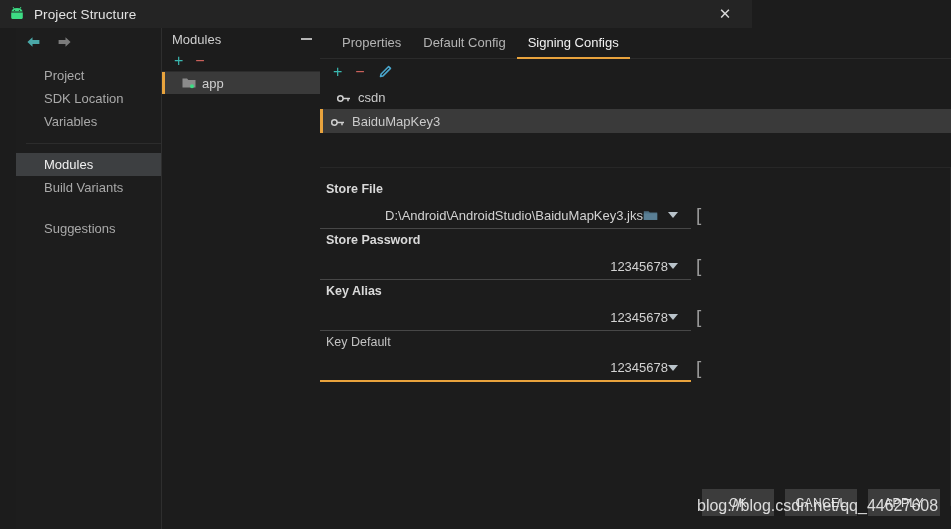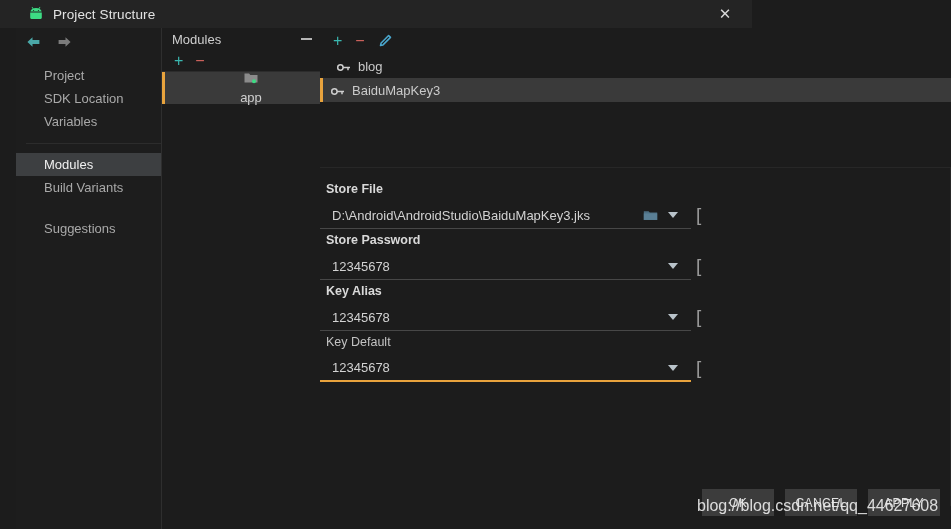--- a/index.html
+++ b/index.html
@@ -8,21 +8,21 @@
     background: #1c1c1c;
     font-family: "Liberation Sans", sans-serif;
     overflow: hidden;
   }
   body { position: relative; color: #bbbbbb; font-size: 13px; }
 
   
   #titlebar {
     position: absolute; left: 0; top: 0; width: 752px; height: 28px;
     background: #242424;
-    display: flex; align-items: center; padding-left: 19px;
+    display: flex; align-items: center;
   }
   #android-icon { margin-left: 8px; width: 18px; height: 18px; position: relative; }
   #android-icon svg { display: block; }
   #window-title {
     margin-left: 8px; color: #e2e2e2; font-size: 13.5px; letter-spacing: .1px;
   }
   #close-btn {
     position: absolute; right: 10px; top: 0; width: 34px; height: 28px;
     display: flex; align-items: center; justify-content: center;
     color: #d8d8d8; font-size: 15px; cursor: pointer;
@@ -56,23 +56,23 @@
   }
   #modules-minimize { width: 11px; height: 2px; background: #b5b5b5; cursor: pointer; }
   #modules-toolbar {
     height: 22px; display: flex; align-items: center; gap: 12px; padding-left: 12px;
     border-bottom: 1px solid #2c2c2c;
   }
   .tb-plus { color: #3ab8b0; font-size: 16px; line-height: 1; cursor: pointer; }
   .tb-minus { color: #d4655f; font-size: 16px; line-height: 1; cursor: pointer; }
   .tb-pencil { width: 14px; height: 14px; cursor: pointer; }
   #module-row {
-    height: 32px; display: flex; align-items: center; gap: 6px;
+    height: 22px; display: flex; align-items: center; gap: 6px;
     background: #3a3a3a; border-left: 3px solid #e8a33d; padding-left: 17px;
-    color: #cfcfcf; font-size: 13px; cursor: pointer; flex-direction: column;
+    color: #cfcfcf; font-size: 13px; cursor: pointer;
   }
   .folder-ico { width: 14px; height: 12px; position: relative; flex: 0 0 auto; }
 
   
   #main {
     position: absolute; left: 320px; top: 28px; width: 631px; height: 501px;
     background: #1c1c1c;
   }
   #tabs {
     height: 31px; display: flex; align-items: flex-end; padding-left: 11px;
@@ -102,21 +102,21 @@
     padding-left: 6px; margin-bottom: 6px;
   }
   .field-label.light { font-weight: normal; color: #c3c3c3; }
   .field-control {
     position: relative; height: 27px; display: flex; align-items: center;
     border-bottom: 1px solid #474747; width: 371px;
   }
   .field-control.focused { border-bottom: 2px solid #e8a33d; }
   .field-value {
     flex: 1; padding-left: 12px; color: #d2d2d2; font-size: 13px;
-    white-space: nowrap; overflow: hidden;
+    white-space: nowrap; overflow: hidden; text-align: right;
   }
   .ctl-folder { width: 15px; height: 13px; margin-right: 10px; cursor: pointer; }
   .caret {
     width: 0; height: 0; border-left: 5px solid transparent;
     border-right: 5px solid transparent; border-top: 6px solid #b9c3ca;
     margin-right: 13px; cursor: pointer;
   }
   .tail-bracket {
     position: absolute; left: 376px; top: 3px;
     color: #9a9a9a; font-size: 19px; line-height: 19px; font-family: "Liberation Sans", sans-serif;
@@ -218,40 +218,45 @@
         <path d="M0.5 1.6h4.6l1.2 1.4h7.2v7.4H0.5z" fill="#8b8b8b"></path>
         <circle cx="10" cy="9.3" r="2" fill="#3ddc84"></circle>
       </svg>
     </span>
     <span>app</span>
   </div>
 </div>
 
 <div id="main">
 
+  <div id="tabs">
+    <div class="tab">Properties</div>
+    <div class="tab">Default Config</div>
+    <div class="tab active">Signing Configs</div>
+  </div>
 
   <div id="sc-toolbar">
     <span class="tb-plus">+</span>
     <span class="tb-minus">−</span>
     <span class="tb-pencil">
       <svg width="14" height="14" viewBox="0 0 14 14">
         <path d="M10.6 1.5 12.5 3.4 5 10.9 2.5 11.5 3.1 9z" fill="none" stroke="#4aa8cf" stroke-width="1.5" stroke-linejoin="round"></path>
       </svg>
     </span>
   </div>
 
   <div class="sc-row">
     <span class="key-ico">
       <svg width="14" height="11" viewBox="0 0 14 11">
         <circle cx="3.4" cy="5.5" r="2.7" fill="none" stroke="#cfcfcf" stroke-width="1.5"></circle>
         <line x1="6" y1="5.5" x2="13" y2="5.5" stroke="#cfcfcf" stroke-width="1.5"></line>
         <line x1="11" y1="5.5" x2="11" y2="8.2" stroke="#cfcfcf" stroke-width="1.5"></line>
       </svg>
     </span>
-    <span>blog</span>
+    <span>csdn</span>
   </div>
 
   <div class="sc-row selected">
     <span class="key-ico">
       <svg width="14" height="11" viewBox="0 0 14 11">
         <circle cx="3.4" cy="5.5" r="2.7" fill="none" stroke="#cfcfcf" stroke-width="1.5"></circle>
         <line x1="6" y1="5.5" x2="13" y2="5.5" stroke="#cfcfcf" stroke-width="1.5"></line>
         <line x1="11" y1="5.5" x2="11" y2="8.2" stroke="#cfcfcf" stroke-width="1.5"></line>
       </svg>
     </span>

